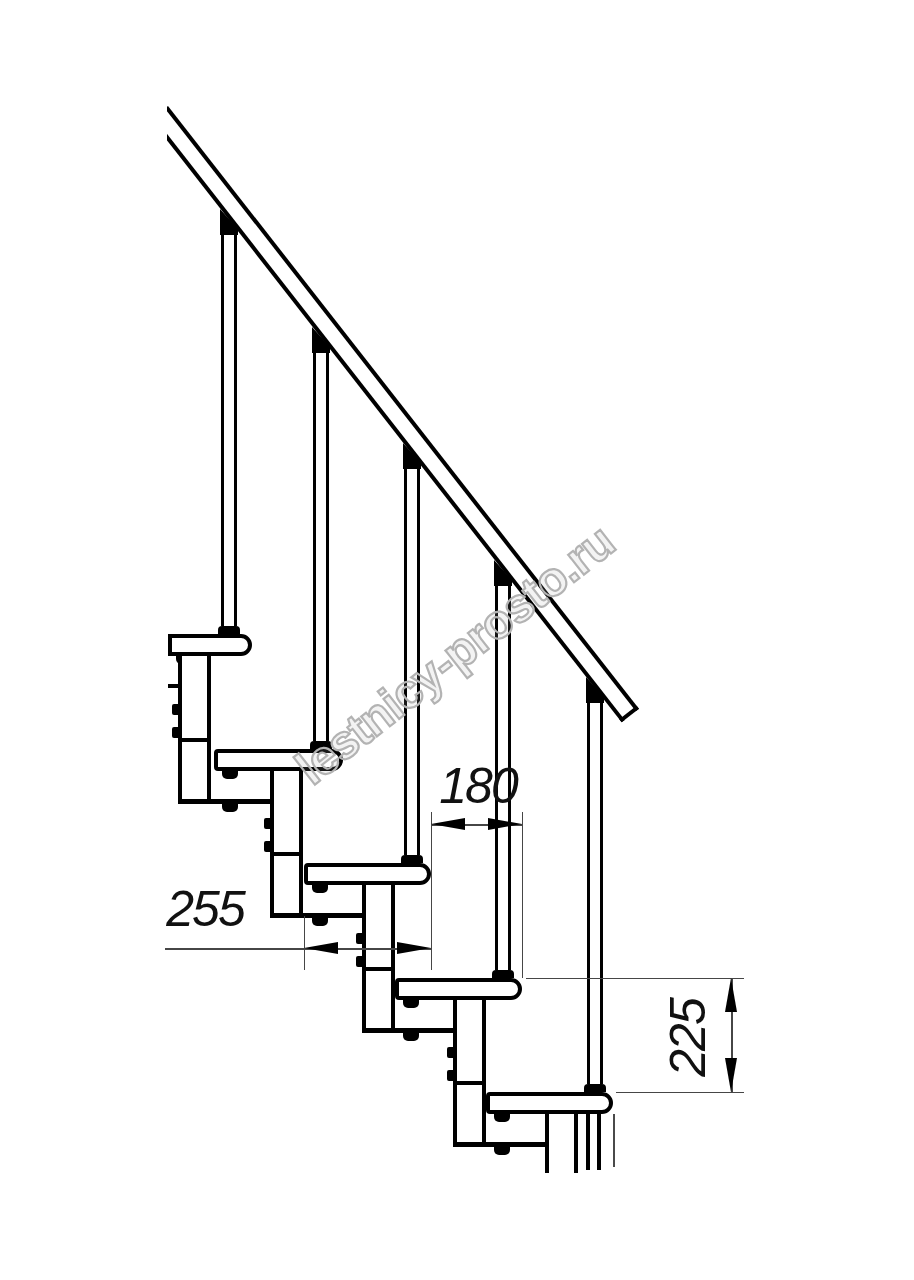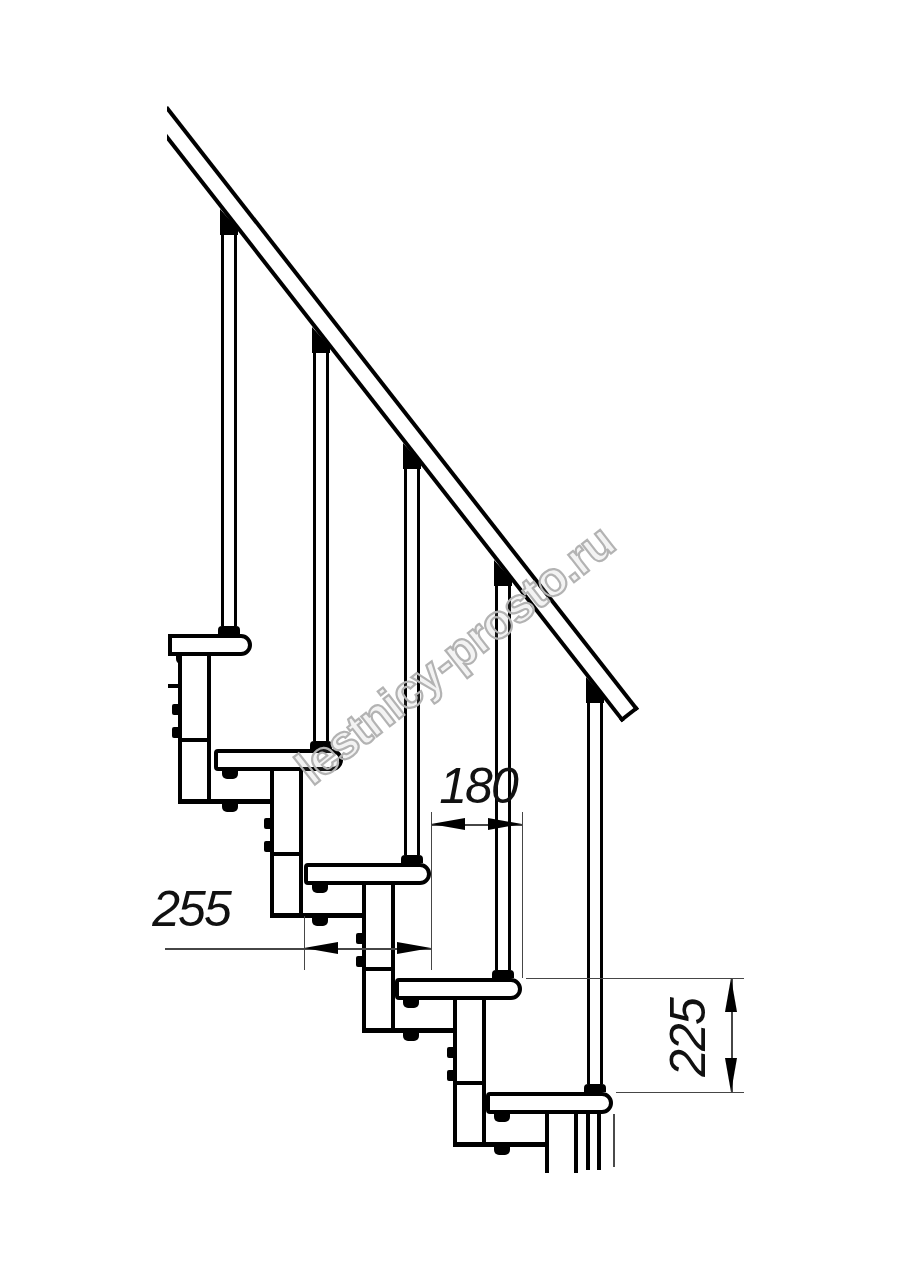--- a/index.html
+++ b/index.html
@@ -149,16 +149,16 @@
       <div class="ext-line" style="left: 304px; top: 916px; width: 1.3px; height: 54px;"></div>
       <div class="arrow left" style="left: 304px; top: 942px;"></div>
       <div class="arrow right" style="left: 397px; top: 942px;"></div>
       <div class="dim-line" style="left: 731px; top: 978px; width: 1.5px; height: 114px;"></div>
       <div class="ext-line" style="left: 526px; top: 978px; width: 218px; height: 1.3px;"></div>
       <div class="ext-line" style="left: 616px; top: 1092px; width: 128px; height: 1.3px;"></div>
       <div class="arrow up" style="left: 725px; top: 978px;"></div>
       <div class="arrow down" style="left: 725px; top: 1058px;"></div>
     </div>
   <span class="dim-label" id="dim-label-0" style="left: 478px; top: 786px; transform: translate(-50%, -50%);">180</span>
-  <span class="dim-label" id="dim-label-1" style="left: 191px; top: 909px; transform: translate(-50%, -50%);">255</span>
+  <span class="dim-label" id="dim-label-1" style="left: 205px; top: 909px; transform: translate(-50%, -50%);">255</span>
   <span class="dim-label" id="dim-label-2" style="left: 688px; top: 1038px; transform: translate(-50%, -50%) rotate(-90deg);">225</span>
   <div id="watermark" style="left: 455px; top: 655px; font-size: 48px; transform: translate(-50%, -50%) rotate(-38deg); -webkit-text-stroke: 2.2px rgb(179, 179, 179);">lestnicy-prosto.ru</div>
 </div>
 
 </body></html>

